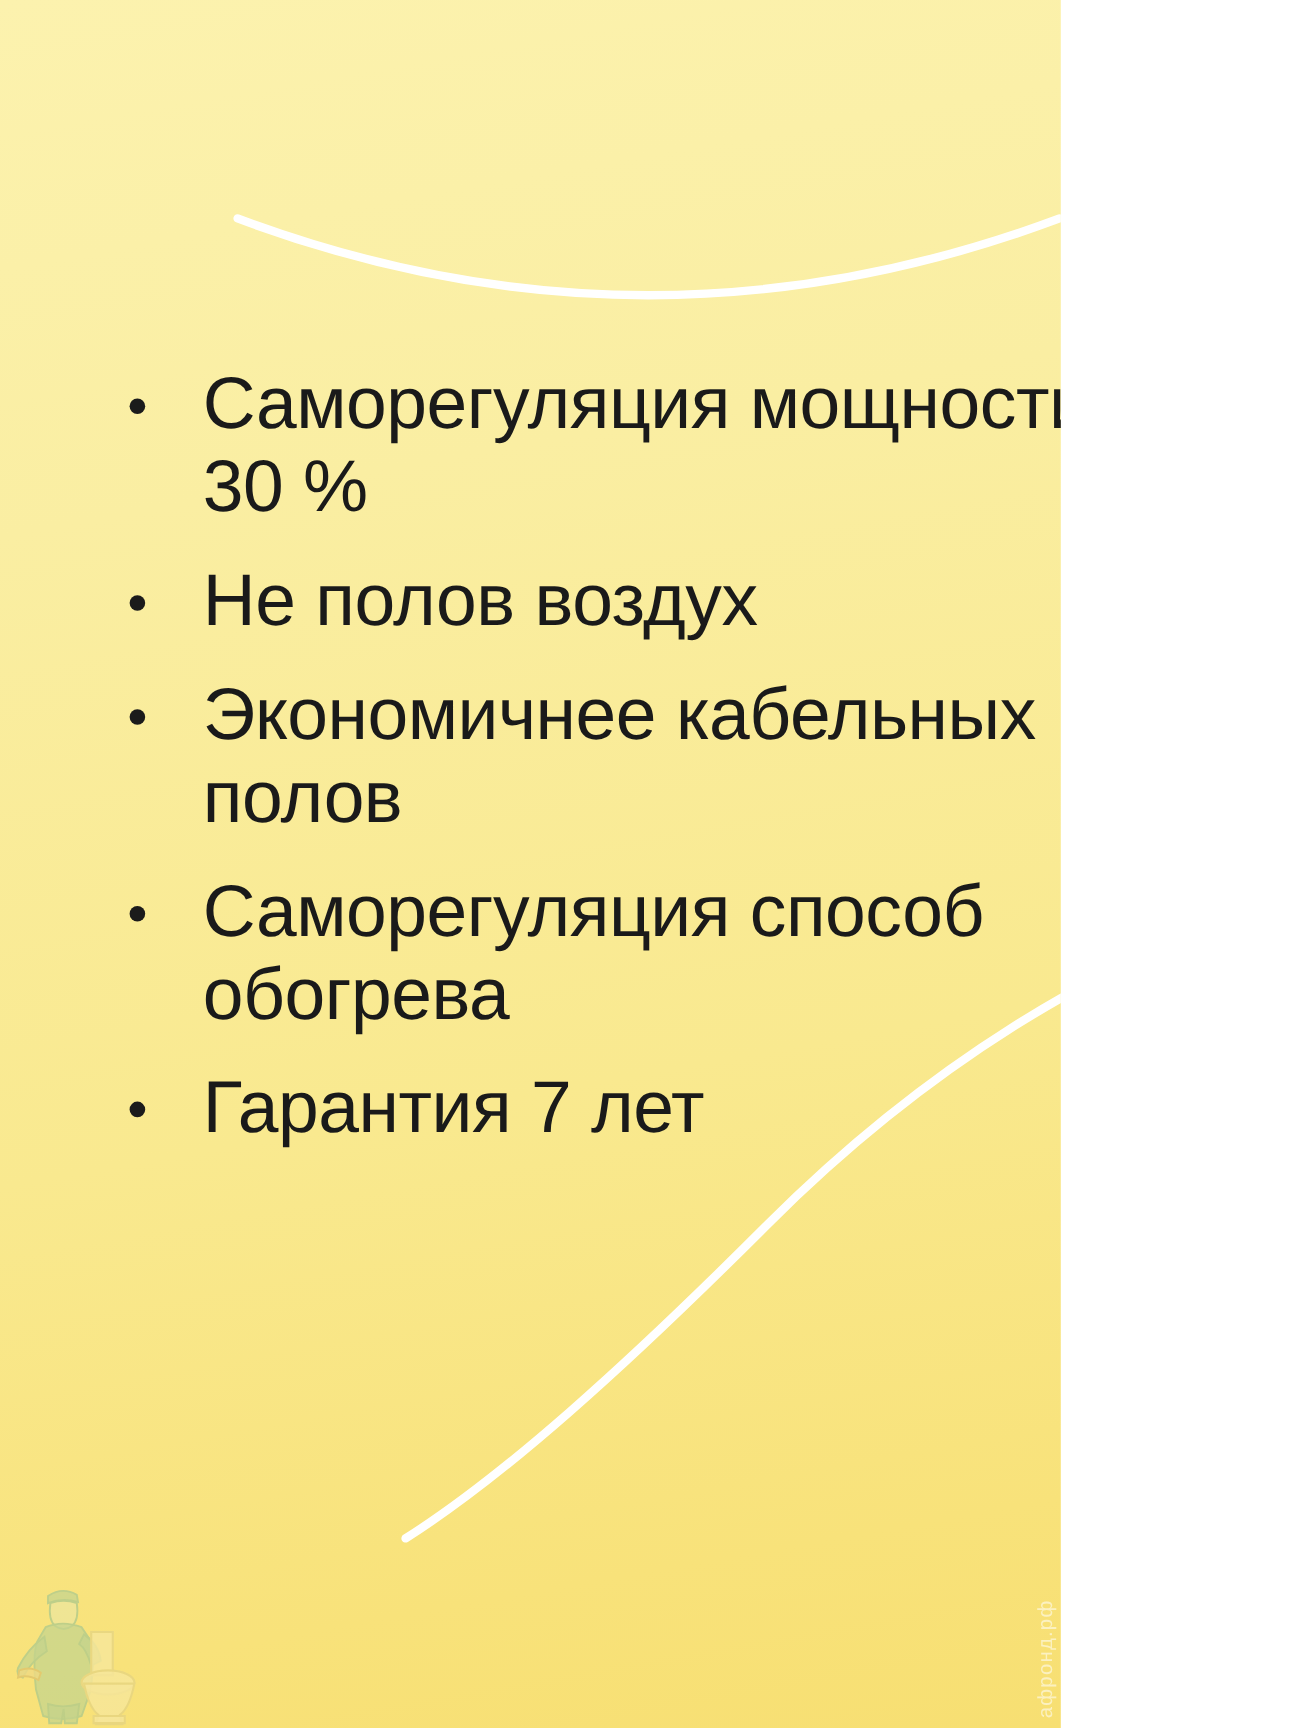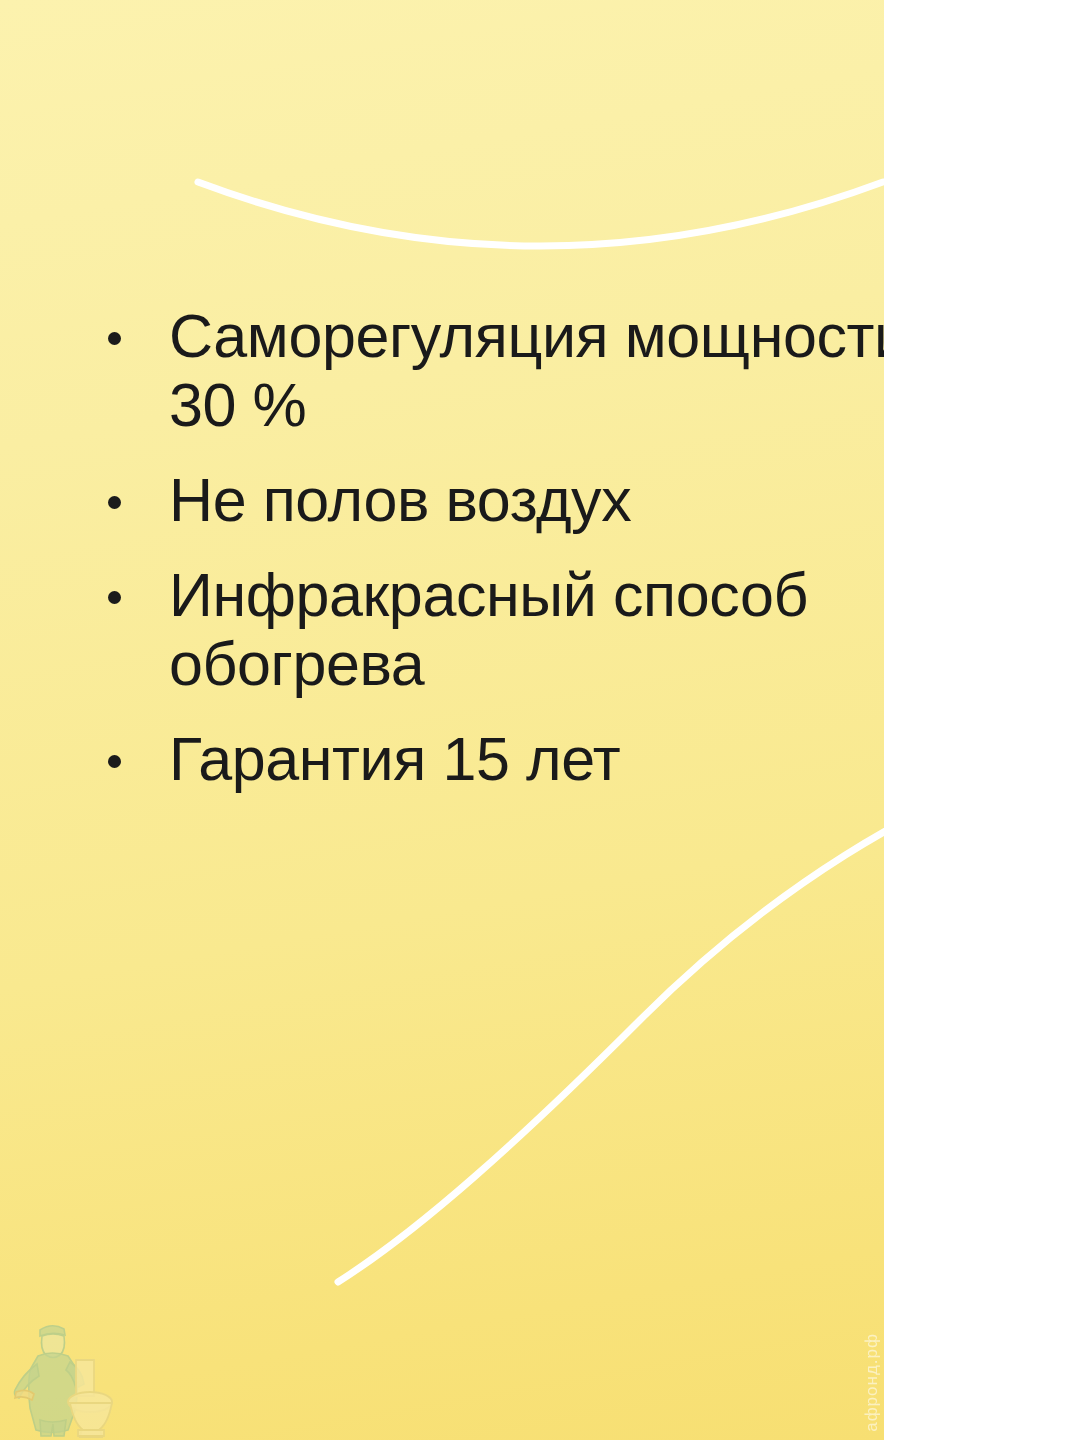--- a/index.html
+++ b/index.html
@@ -109,30 +109,35 @@
       <span class="bullet-text">Саморегуляция мощности
 30 %</span>
     </li>
 
 
     <li class="bullet-row">
       <span class="bullet-dot"></span>
       <span class="bullet-text">Не полов воздух</span>
     </li>
 
+    <li class="bullet-row">
+      <span class="bullet-dot"></span>
+      <span class="bullet-text">Экономичнее кабельных
+полов</span>
+    </li>
 
     <li class="bullet-row">
       <span class="bullet-dot"></span>
-      <span class="bullet-text">Инфракрасный способ
+      <span class="bullet-text">Саморегуляция способ
 обогрева</span>
     </li>
 
     <li class="bullet-row">
       <span class="bullet-dot"></span>
-      <span class="bullet-text">Гарантия 15 лет</span>
+      <span class="bullet-text">Гарантия 7 лет</span>
     </li>
 
   </ul>
 
   <svg class="wm-logo" viewBox="0 0 112 126" aria-hidden="true">
     <g stroke="#6FB59B" stroke-width="1.6" fill="#7FC0A6" fill-opacity="0.75">
 
       <path d="M28 18 q12 -8 24 -1 l1 6 q-13 -4 -25 1 z"></path>
 
       <path d="M30 24 q11 -4 22 0 q2 14 -4 19 q-7 5 -14 0 q-6 -5 -4 -19 z" fill="#D9E8C8"></path>

